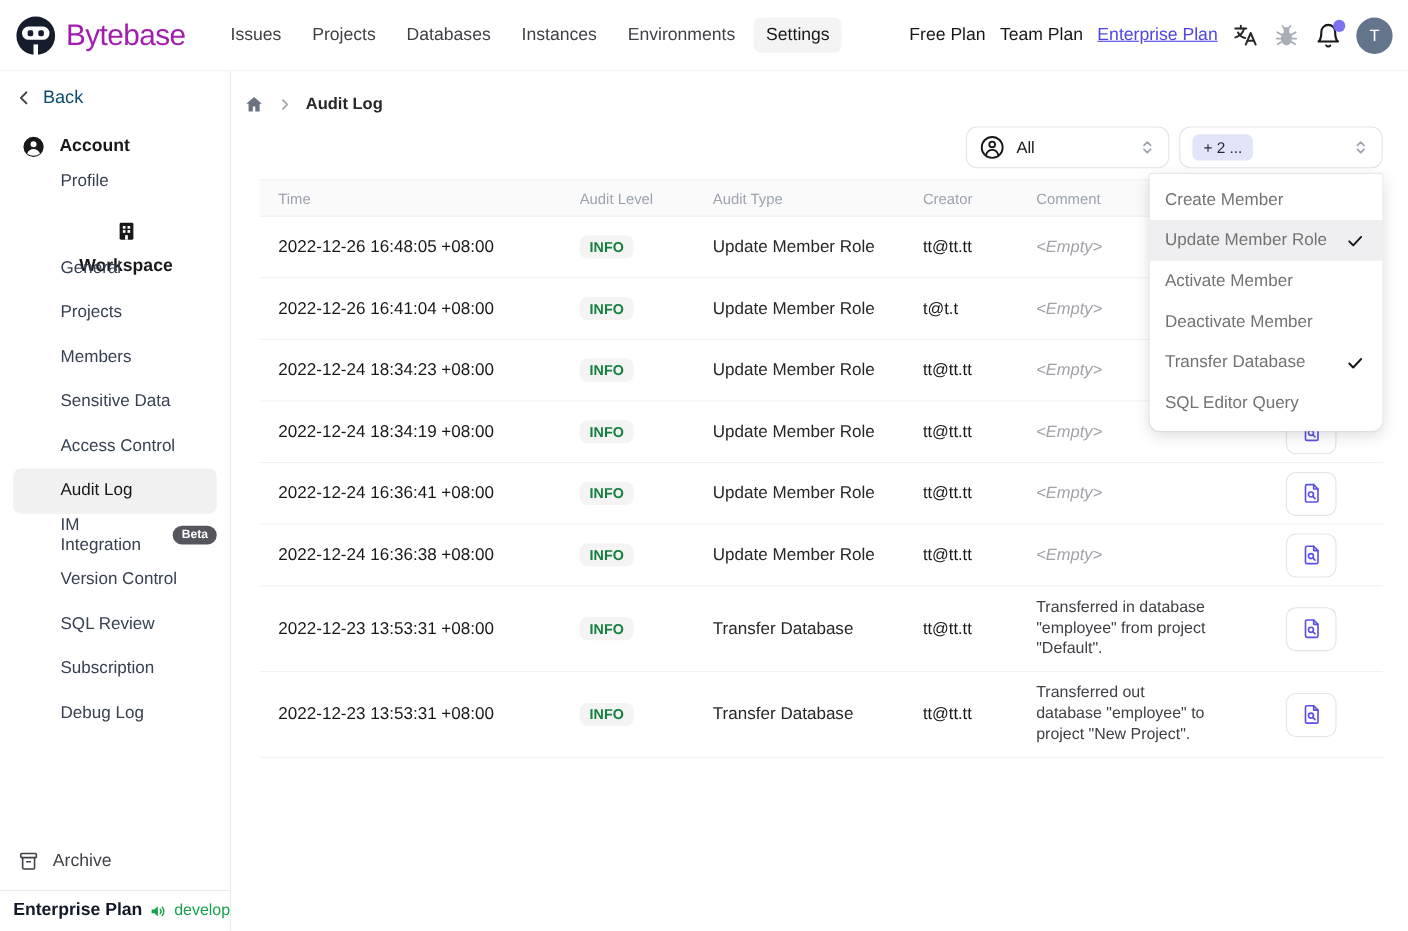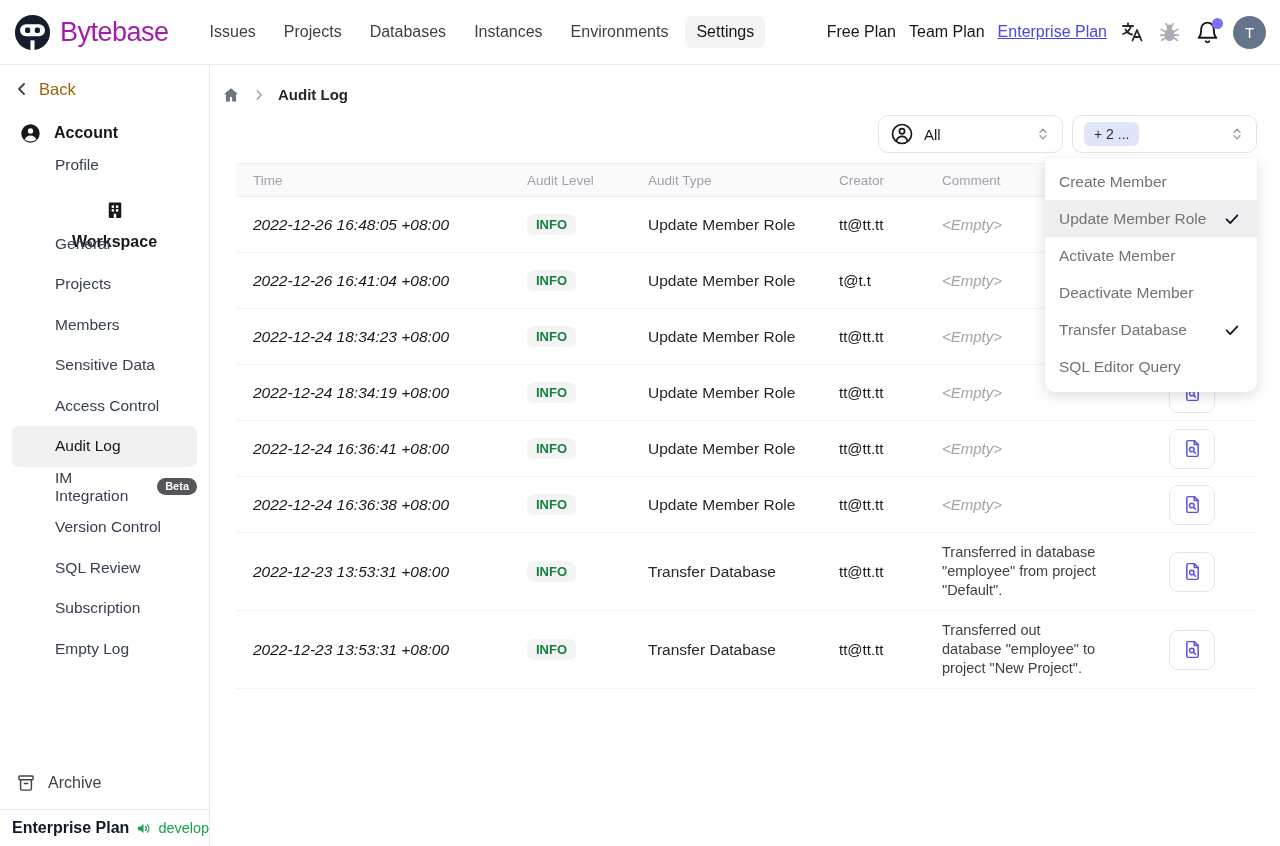--- a/index.html
+++ b/index.html
@@ -22,21 +22,21 @@
     border-radius:50%; background:#7d71f3; }
   .avatar { width:33px; height:33px; border-radius:50%; background:#64748b; color:#fff;
     display:flex; align-items:center; justify-content:center; font-size:15px; cursor:pointer; }
 
   
   .shell { display:flex; height:781px; }
 
   
   .sidebar { width:210px; border-right:1px solid #e8eaed; display:flex; flex-direction:column; background:#fff; }
   .back-row { display:flex; align-items:center; gap:9px; padding:12px 0 0 14px; height:36px;
-    font-size:16.5px; color:#a16207; cursor:pointer; }
+    font-size:16.5px; color:#0c4a6e; cursor:pointer; }
   .side-header { display:flex; align-items:center; gap:13px; padding-left:20px; margin-top:20px;
     height:24px; font-weight:700; font-size:16px; color:#18181b; }
   .side-item { height:40.5px; display:flex; align-items:center; padding-left:43px;
     margin:0 12px; border-radius:7px; font-size:15.5px; color:#374151; cursor:pointer; gap:8px; }
   .side-item.active { background:#f1f1f2; color:#18181b; }
   .beta-badge { background:#55555e; color:#fff; font-size:11px; font-weight:600;
     padding:3px 8px; border-radius:999px; line-height:1; }
   .side-spacer { flex:1; }
   .archive-row { display:flex; align-items:center; gap:12px; padding-left:16px; height:40px;
     margin-bottom:6px; font-size:16px; color:#3f3f46; cursor:pointer; }
@@ -58,21 +58,21 @@
 
   
   .audit-table { margin:10px 23px 0 26px; }
   .t-header, .t-row { display:grid; grid-template-columns:274px 121px 191px 103px 185px 1fr; }
   .t-header { height:34px; align-items:center; background:#fafafa; border-top:1px solid #eef0f2;
     border-bottom:1px solid #eef0f2; }
   .th { font-size:13.5px; color:#9ca3af; padding-left:17px; }
   .t-row { height:56px; align-items:center; border-bottom:1px solid #f1f2f4; }
   .t-row.tall { height:78px; }
   .cell { padding-left:17px; }
-  .c-time { font-size:15.5px; font-weight:500; color:#18181b;font-style:italic; }
+  .c-time { font-size:15.5px; font-weight:500; color:#18181b; }
   .badge-info { display:inline-block; background:#f4f4f5; color:#15803d; font-size:13px;
     font-weight:700; padding:4px 9px; border-radius:7px; line-height:1; }
   .c-type { font-size:15.5px; color:#27272a; }
   .c-creator { font-size:15px; font-weight:500; color:#18181b; }
   .c-empty { font-size:15px; font-style:italic; color:#a1a1aa; }
   .c-comment { font-size:14.5px; color:#3f3f46; line-height:19px; padding-right:12px; }
   .c-action { display:flex; justify-content:center; }
   .detail-btn { width:46px; height:40px; background:#fff; border:1px solid #e4e4e7; border-radius:9px;
     display:flex; align-items:center; justify-content:center; cursor:pointer; }
 
@@ -214,21 +214,21 @@
     <div class="side-item">
         <span>Version Control</span>
       </div>
     <div class="side-item">
         <span>SQL Review</span>
       </div>
     <div class="side-item">
         <span>Subscription</span>
       </div>
     <div class="side-item">
-        <span>Empty Log</span>
+        <span>Debug Log</span>
       </div>
 
     <div class="side-spacer"></div>
 
     <div class="archive-row">
       <span style="display:flex;">
         <svg width="20" height="20" viewBox="0 0 24 24" fill="none" stroke="#3f3f46" stroke-width="1.7" stroke-linecap="round" stroke-linejoin="round">
           <rect x="3.5" y="3.5" width="17" height="4.5" rx="1"></rect>
           <path d="M5.5 8v11a1.5 1.5 0 0 0 1.5 1.5h10a1.5 1.5 0 0 0 1.5-1.5V8"></path>
           <path d="M10 12.5h4"></path>

